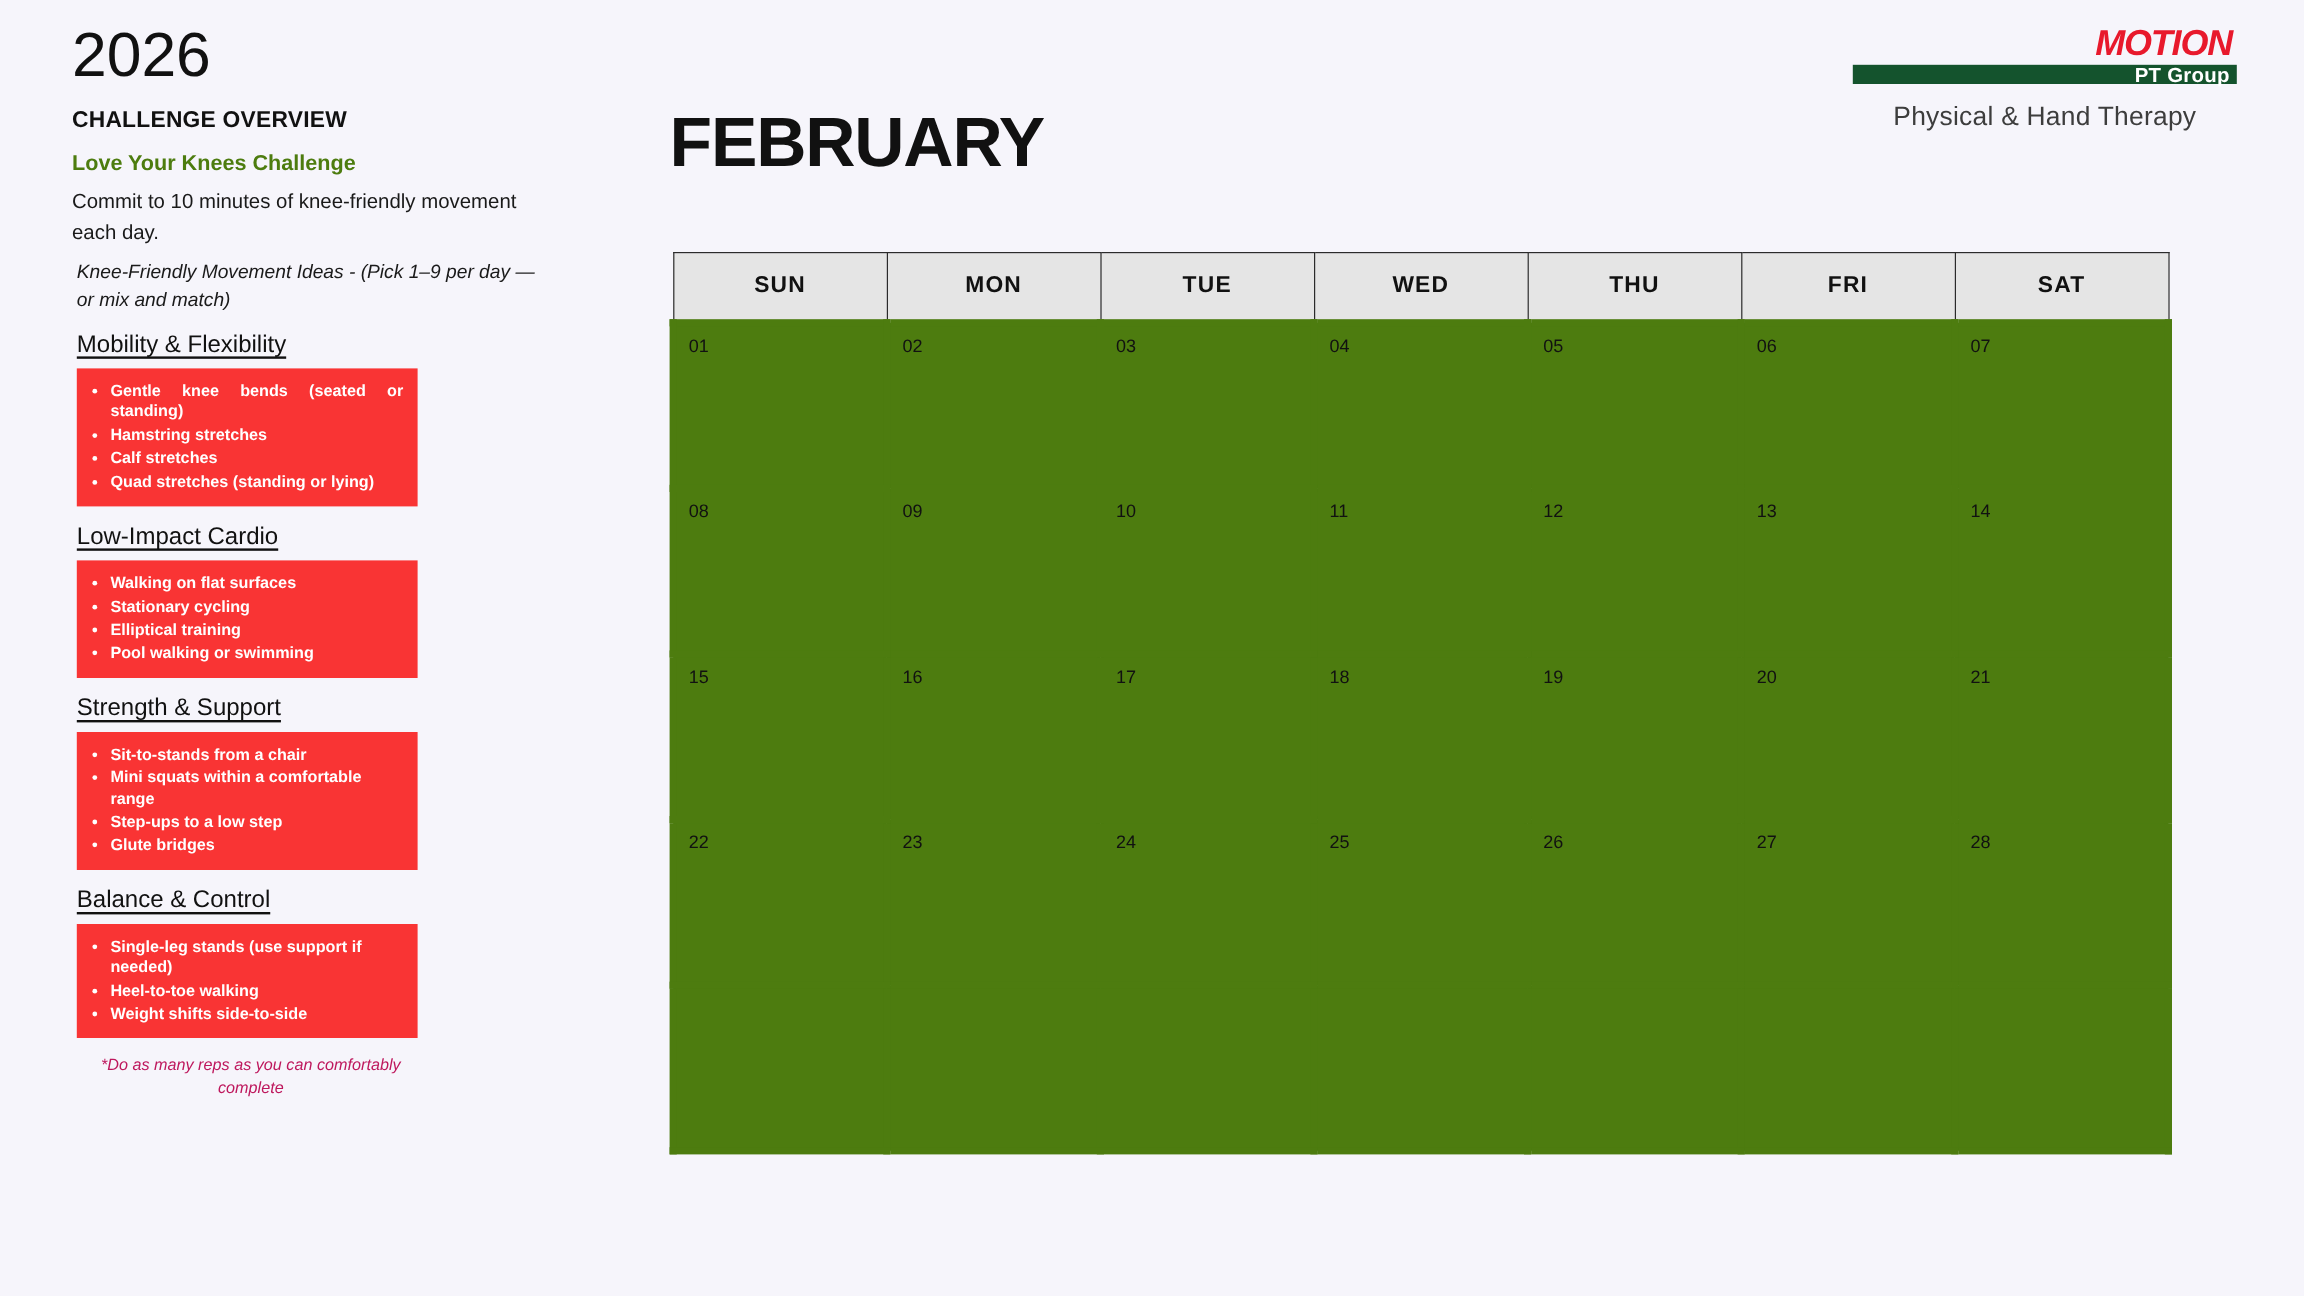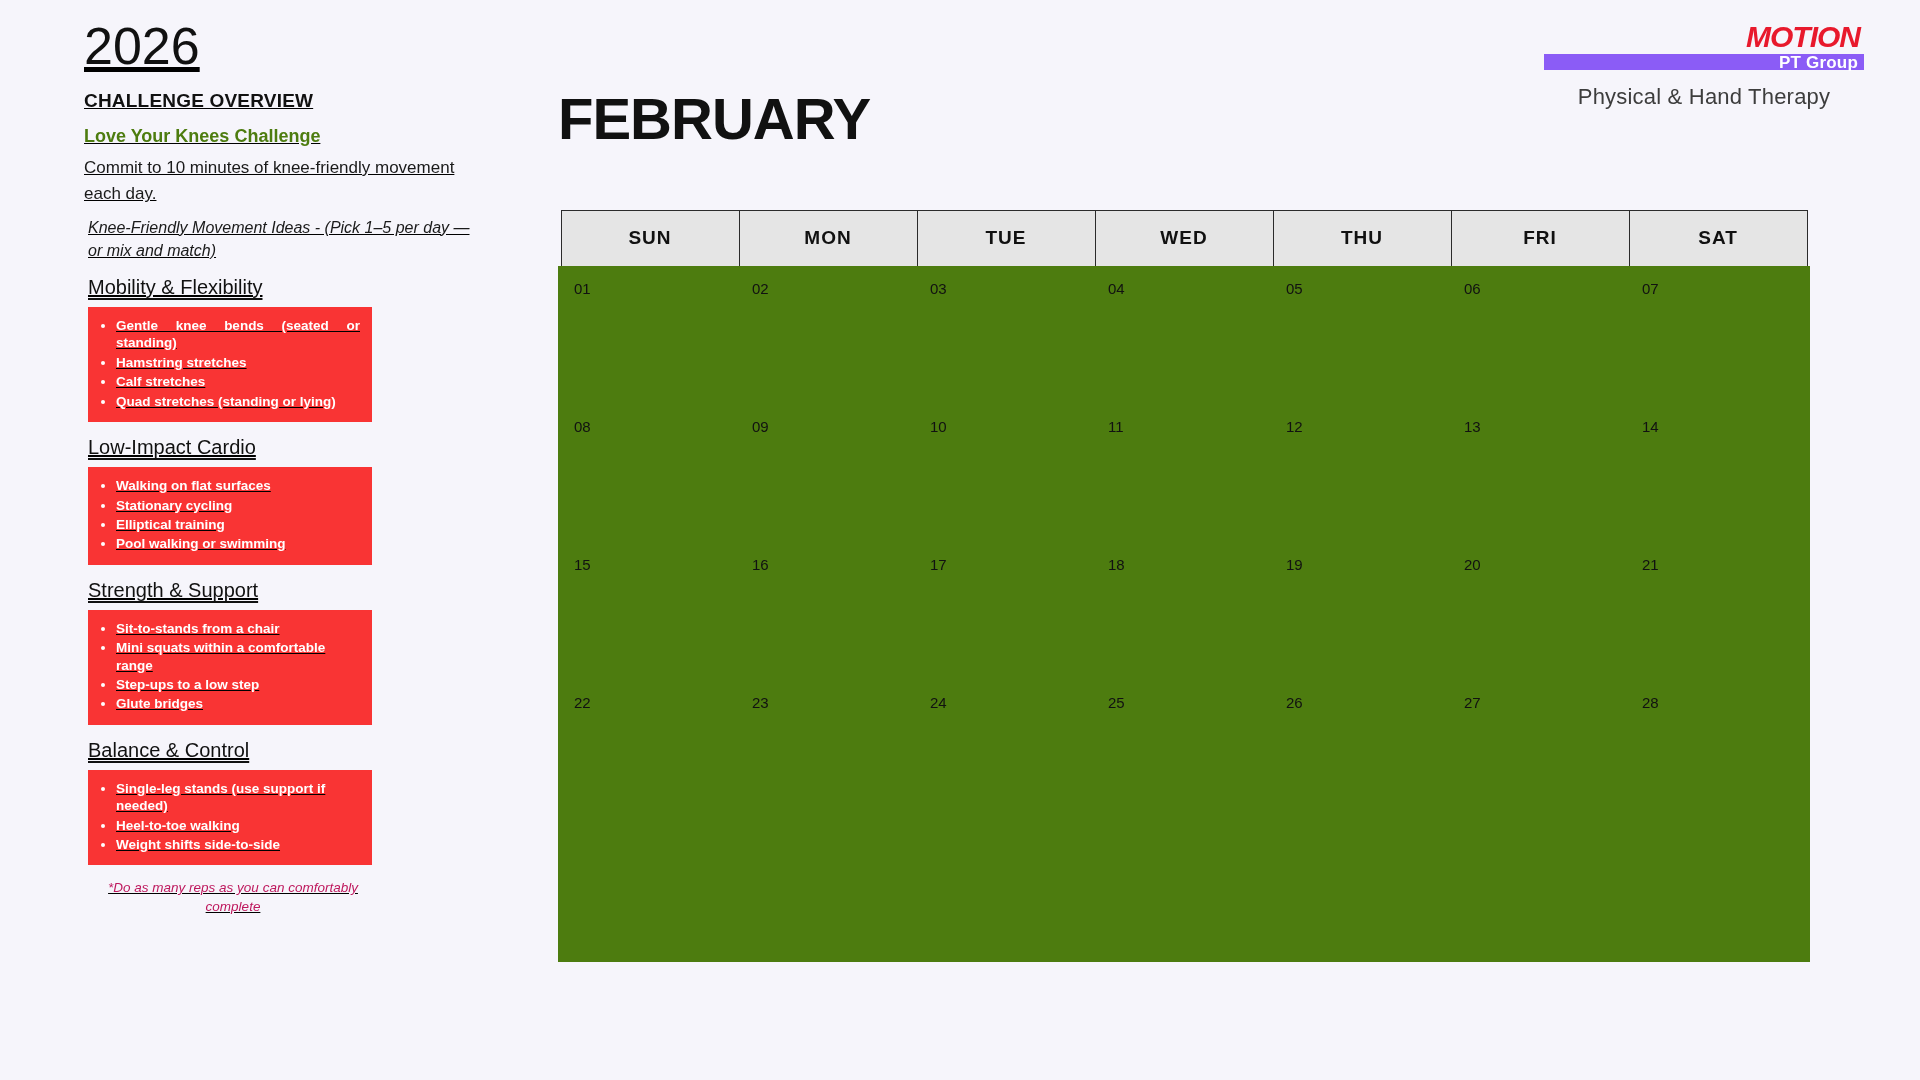--- a/index.html
+++ b/index.html
@@ -12,23 +12,22 @@
   }
   .page {
     position: relative;
     width: 1920px; height: 1080px;
     background: #f6f5fb;
   }
 
   
   .sidebar {
     position: absolute;
-    left: 84px; top: 20px;
+    left: 60px; top: 20px;
     width: 420px;
-    text-decoration: underline;
   }
   .year {
     font-size: 52px;
     font-weight: 400;
     letter-spacing: 0px;
     color: #111;
     line-height: 1.0;
     margin-bottom: 18px;
     font-family: "Liberation Sans", sans-serif;
   }
@@ -112,21 +111,21 @@
     color: #e8192c;
     letter-spacing: -1px;
     line-height: 1;
     text-align: right;
     padding-right: 4px;
   }
   .logo-bar {
     position: relative;
     height: 16px;
     margin-top: 2px;
-    background: #8b5cf6;
+    background: #14532d;
     display: flex;
     align-items: center;
     justify-content: flex-end;
   }
   .logo-ptgroup {
     color: #fff;
     font-size: 17px;
     font-weight: bold;
     letter-spacing: 0.2px;
     padding: 0 6px 0 0;
@@ -182,21 +181,21 @@
 </head>
 <body>
 
 <div class="page">
 
   <div class="sidebar">
     <div class="year">2026</div>
     <div class="overview-title">CHALLENGE OVERVIEW</div>
     <div class="challenge-name">Love Your Knees Challenge</div>
     <div class="challenge-desc">Commit to 10 minutes of knee-friendly movement each day.</div>
-    <div class="ideas-note">Knee-Friendly Movement Ideas - (Pick 1–5 per day — or mix and match)</div>
+    <div class="ideas-note">Knee-Friendly Movement Ideas - (Pick 1–9 per day — or mix and match)</div>
 
     <div>
       <div class="cat-heading">Mobility &amp; Flexibility</div>
       <div class="redbox justify">
         <ul>
           <li>Gentle knee bends (seated or standing)</li>
           <li>Hamstring stretches</li>
           <li>Calf stretches</li>
           <li>Quad stretches (standing or lying)</li>
         </ul>

